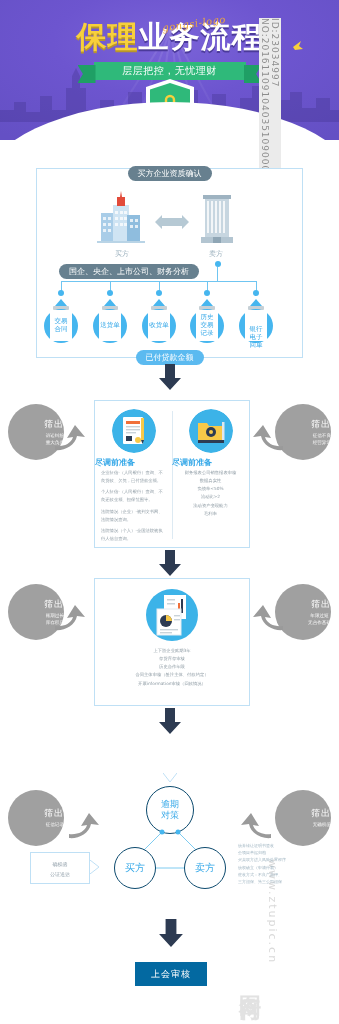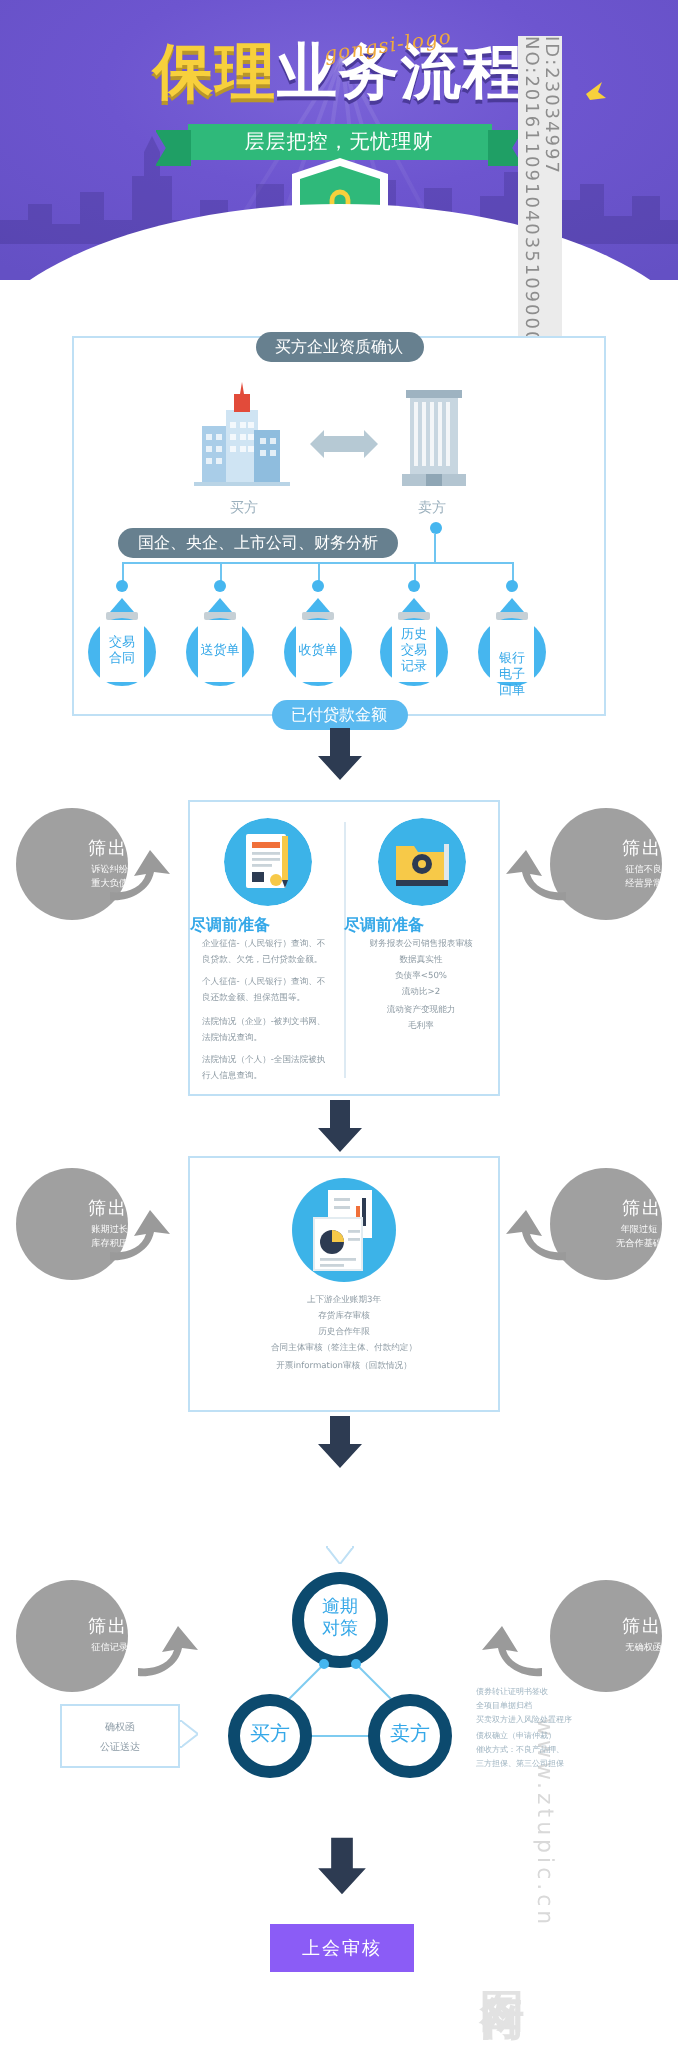--- a/index.html
+++ b/index.html
@@ -113,33 +113,33 @@
   .body-l { text-align:left; padding:0 6px; }
   .body-l p { margin-bottom:3px; }
 
   
   #sec3 { left:94px; top:578px; width:156px; height:128px; }
 
   
   #sec4 { left:120px; top:738px; width:100px; height:36px; border:1px solid #bfe0f5; }
   .s4t { font-size:5px; color:#9fb4c1; text-align:center; line-height:1.8; padding-top:9px; }
   .ocirc {
-    position:absolute; border-radius:50%; border:6px solid #0c4a6e; background:#fff;
+    position:absolute; border-radius:50%; border:1px solid #0c4a6e; background:#fff;
     display:flex; align-items:center; justify-content:center;
     color:#35a8e8; text-align:center; line-height:1.2;
   }
   .note {
     position:absolute; font-size:4px; color:#9fb4c1; line-height:1.8;
   }
   .notebox { position:absolute; border:1px solid #bfe0f5; background:#fff;
              font-size:5px; color:#8b9aa5; text-align:center; line-height:1.9; }
 
   
   .greenbtn {
-    position:absolute; background:#8b5cf6; color:#fff; font-size:9px;
+    position:absolute; background:#0369a1; color:#fff; font-size:9px;
     display:flex; align-items:center; justify-content:center; letter-spacing:1px;
   }
 </style>
 </head>
 <body>
 
 <div class="page">
 
   <div class="hero">
     <div class="ray" style="transform:rotate(-28deg)"></div>

